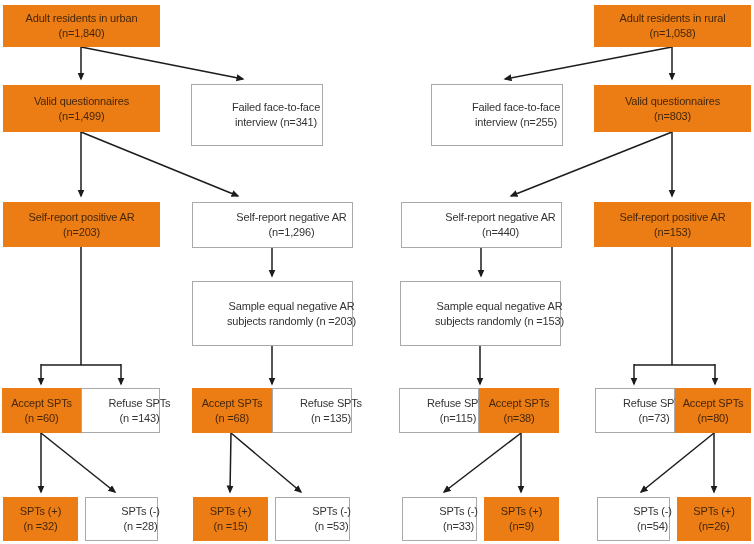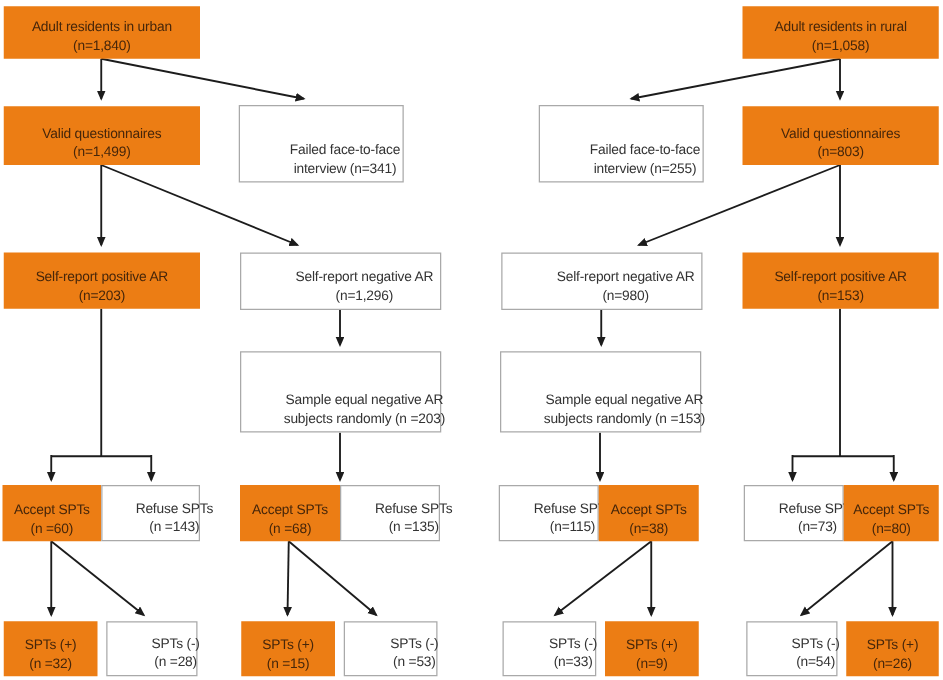--- a/index.html
+++ b/index.html
@@ -21,21 +21,21 @@
     width: 754px;
     height: 544px;
     pointer-events: none;
   }
   .node {
     position: absolute;
     box-sizing: border-box;
     display: flex;
     flex-direction: column;
     align-items: center;
-    justify-content: flex-end;
+    justify-content: center;
     text-align: center;
     font-size: 11px;
     line-height: 1.35;
     letter-spacing: -0.15px;
     padding: 2px 3px;
     z-index: 2;
   }
   .node.orange {
     background: var(--accent, #ec7d14);
     color: var(--accent-text, #46260a);
@@ -121,21 +121,21 @@
   <div class="node orange" style="left:3px;top:202px;width:157px;height:45px;">
     <span class="line">Self-report positive AR</span>
     <span class="line">(n=203)</span>
   </div>
   <div class="node white" style="left:192px;top:202px;width:161px;height:46px;">
     <span class="line">Self-report negative AR</span>
     <span class="line">(n=1,296)</span>
   </div>
   <div class="node white" style="left:401px;top:202px;width:161px;height:46px;">
     <span class="line">Self-report negative AR</span>
-    <span class="line">(n=980)</span>
+    <span class="line">(n=440)</span>
   </div>
   <div class="node orange" style="left:594px;top:202px;width:157px;height:45px;">
     <span class="line">Self-report positive AR</span>
     <span class="line">(n=153)</span>
   </div>
 
   <div class="node white" style="left:192px;top:281px;width:161px;height:65px;">
     <span class="line">Sample equal negative AR</span>
     <span class="line">subjects randomly (n =203)</span>
   </div>

